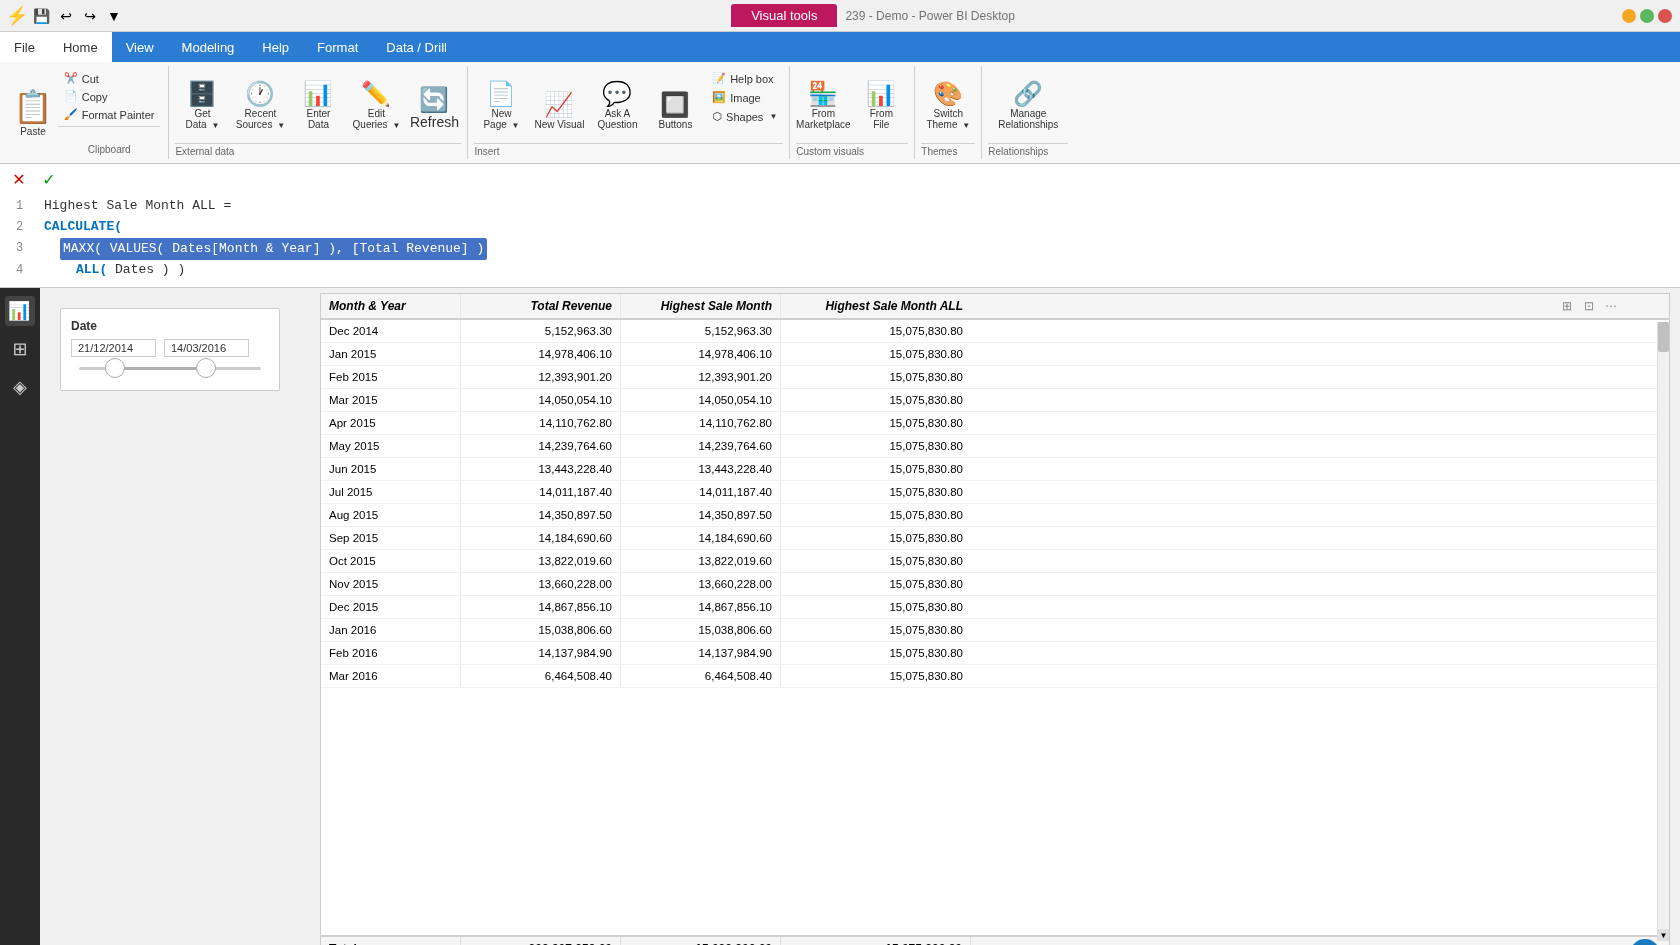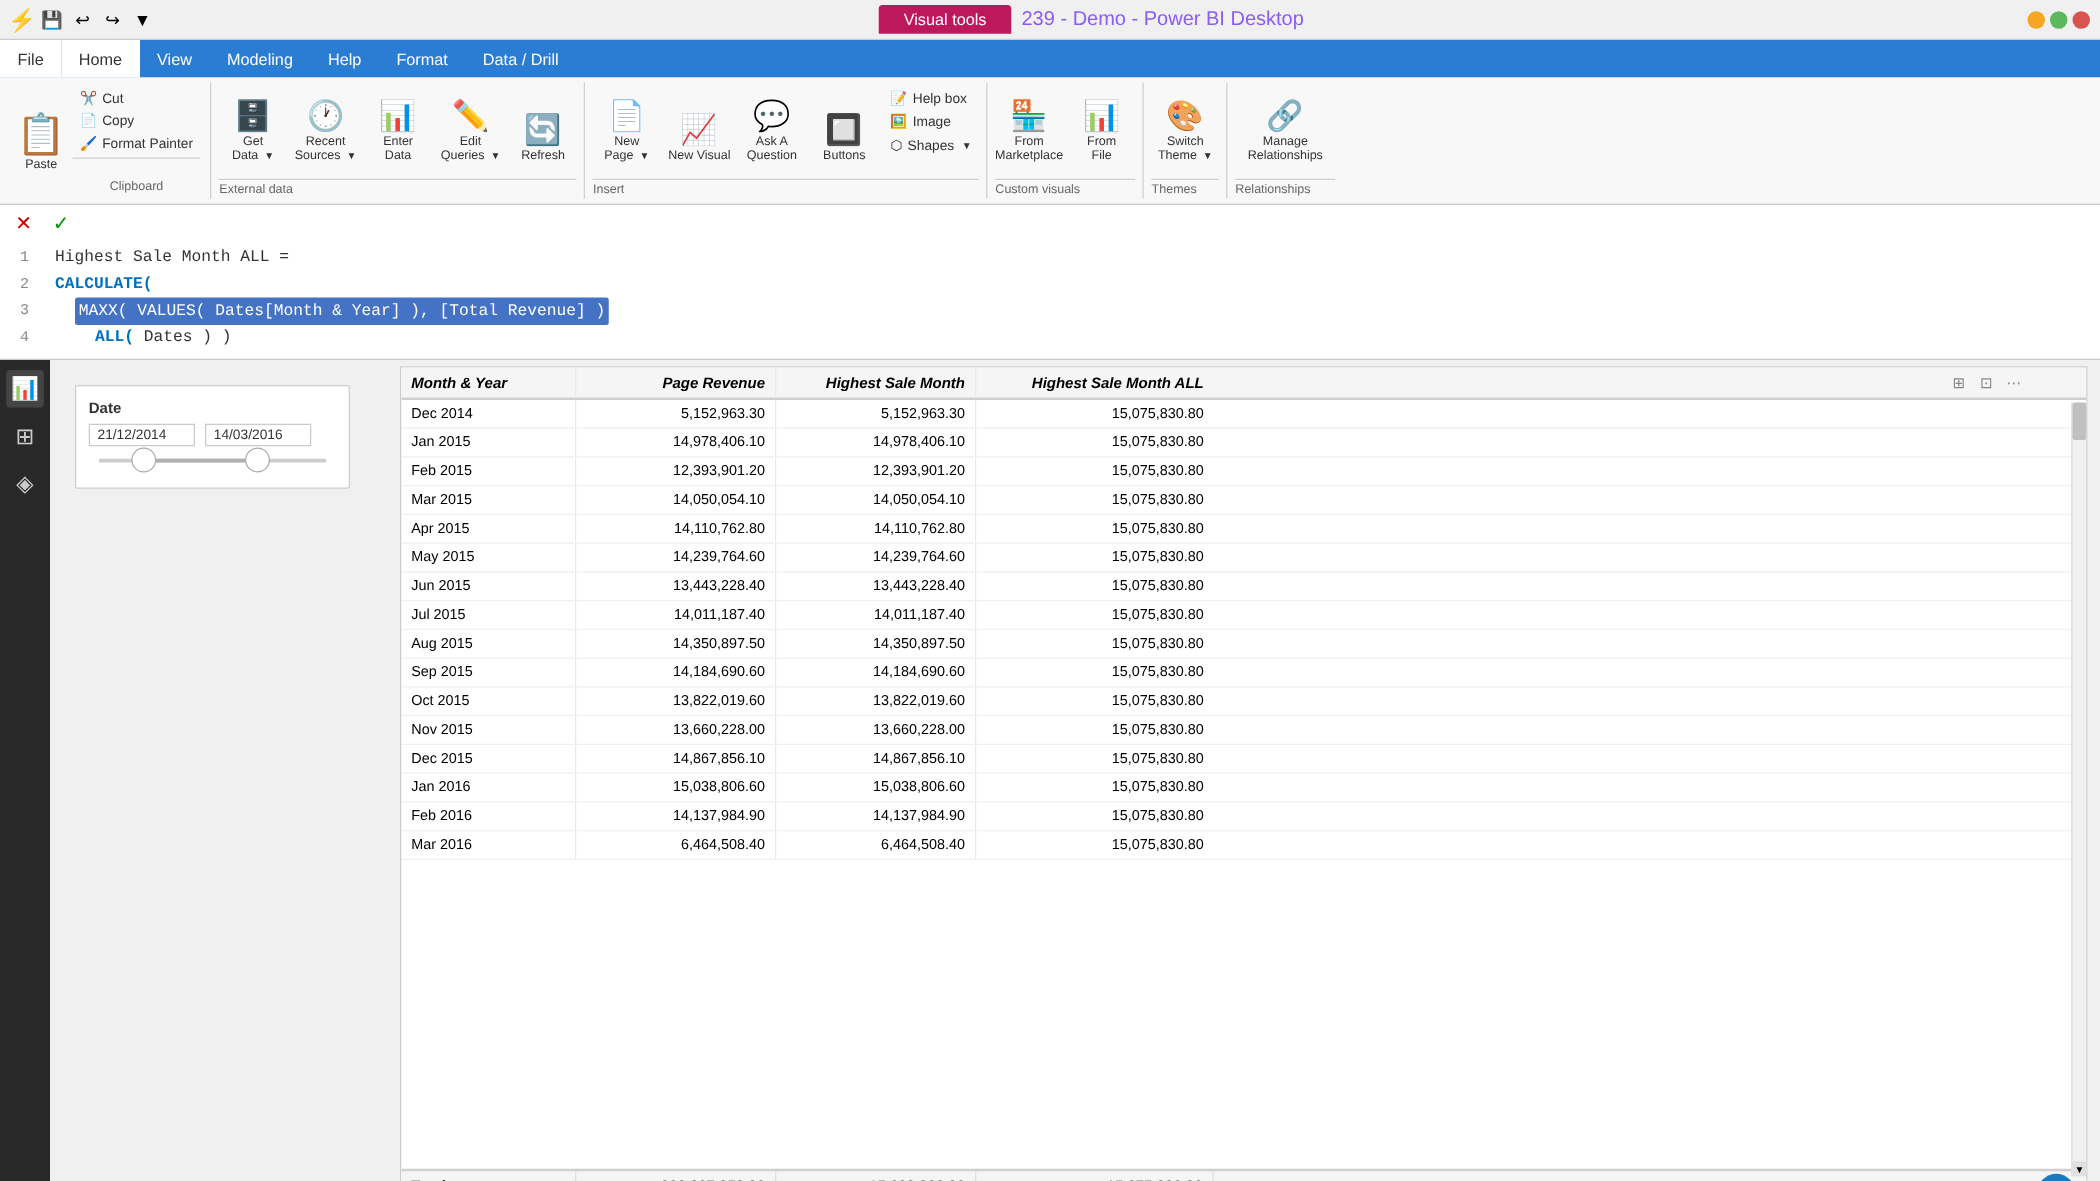--- a/index.html
+++ b/index.html
@@ -352,21 +352,21 @@
 <div class="title-bar">
   <div class="title-bar-icons">
     <div class="title-bar-icon" style="color:#f5a623;font-size:18px;">⚡</div>
     <div class="title-bar-icon">💾</div>
     <div class="title-bar-icon">↩</div>
     <div class="title-bar-icon">↪</div>
     <div class="title-bar-icon">▼</div>
   </div>
   <div style="flex:1; display:flex; justify-content:center; align-items:center; gap:8px;">
     <div class="visual-tools-tab">Visual tools</div>
-    <div style="font-size:16px;color:#8b5cf6;">239 - Demo - Power BI Desktop</div>
+    <div style="font-size:12px;color:#737373;">239 - Demo - Power BI Desktop</div>
   </div>
   <div style="display:flex;gap:4px;">
     <div style="width:14px;height:14px;background:#f5a623;border-radius:50%;cursor:pointer;"></div>
     <div style="width:14px;height:14px;background:#5cb85c;border-radius:50%;cursor:pointer;"></div>
     <div style="width:14px;height:14px;background:#d9534f;border-radius:50%;cursor:pointer;"></div>
   </div>
 </div>
 
 <div class="menu-bar">
   <div class="menu-item active">File</div>
@@ -415,21 +415,21 @@
       <div class="ribbon-btn-large">
         <div class="icon" style="font-size:24px;">📊</div>
         <div style="font-size:10px;">Enter<br>Data</div>
       </div>
       <div class="ribbon-btn-large">
         <div class="icon" style="font-size:24px;">✏️</div>
         <div style="font-size:10px;">Edit<br>Queries <span class="dropdown-arrow">▼</span></div>
       </div>
       <div class="ribbon-btn-large">
         <div class="icon" style="font-size:24px;">🔄</div>
-        <div style="font-size:10px;">Refresh</div>
+        <div style="font-size:14px;">Refresh</div>
       </div>
     </div>
     <div class="ribbon-group-label">External data</div>
   </div>
 
   <div class="ribbon-group" style="flex-direction:column;align-items:flex-start;padding:2px 6px;">
     <div style="display:flex;gap:4px;flex:1;align-items:flex-start;">
       <div class="ribbon-btn-large">
         <div class="icon" style="font-size:24px;">📄</div>
         <div style="font-size:10px;">New<br>Page <span class="dropdown-arrow">▼</span></div>
@@ -560,21 +560,21 @@
     <div class="table-visual">
 
       <div style="position:absolute;top:4px;right:50px;display:flex;gap:6px;z-index:10;">
         <div style="width:16px;height:16px;display:flex;align-items:center;justify-content:center;color:#888;font-size:12px;cursor:pointer;">⊞</div>
         <div style="width:16px;height:16px;display:flex;align-items:center;justify-content:center;color:#888;font-size:12px;cursor:pointer;">⊡</div>
         <div style="width:16px;height:16px;display:flex;align-items:center;justify-content:center;color:#888;font-size:12px;cursor:pointer;">⋯</div>
       </div>
 
       <div class="table-header-row">
         <div>Month &amp; Year</div>
-        <div class="num-cell">Page Revenue</div>
+        <div class="num-cell">Total Revenue</div>
         <div class="num-cell">Highest Sale Month</div>
         <div class="num-cell">Highest Sale Month ALL</div>
       </div>
 
       <div class="table-scroll-area" id="table-rows-container">
       <div class="table-data-row">
         <div>Dec 2014</div>
         <div class="num-cell">5,152,963.30</div>
         <div class="num-cell">5,152,963.30</div>
         <div class="num-cell">15,075,830.80</div>

